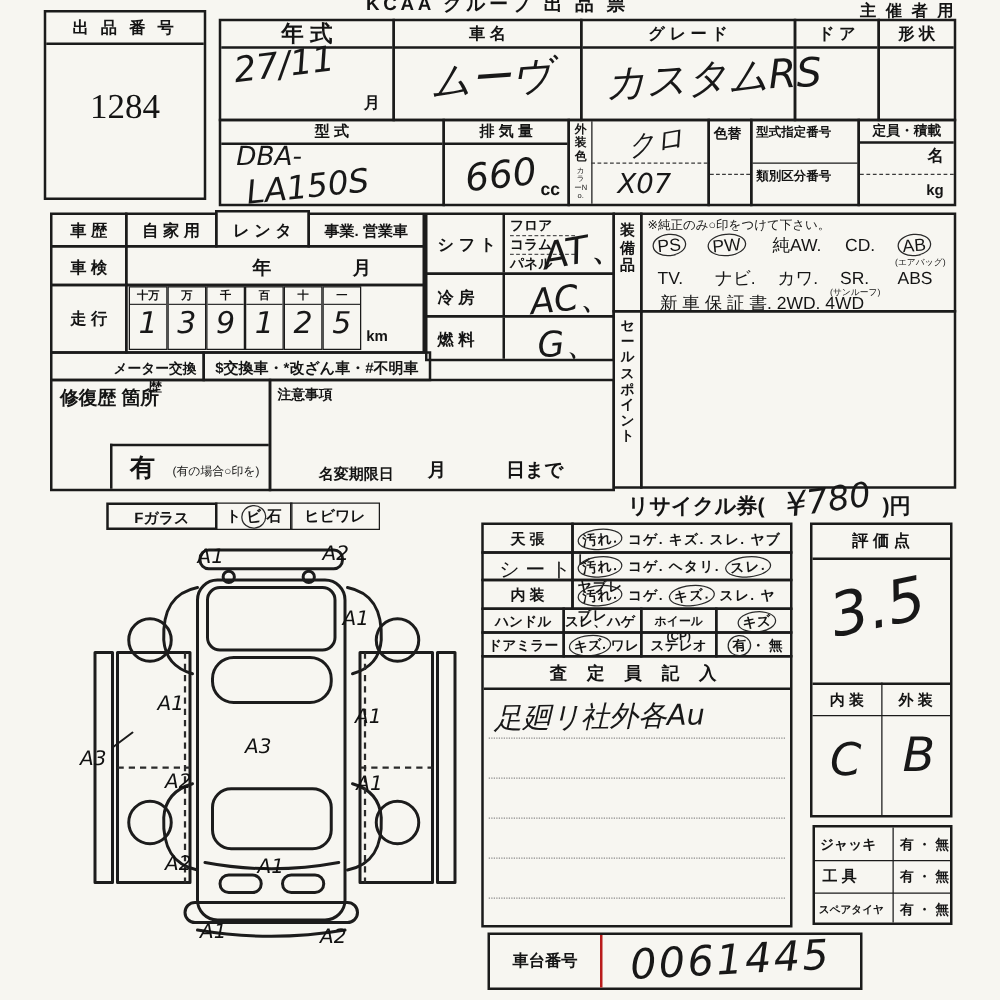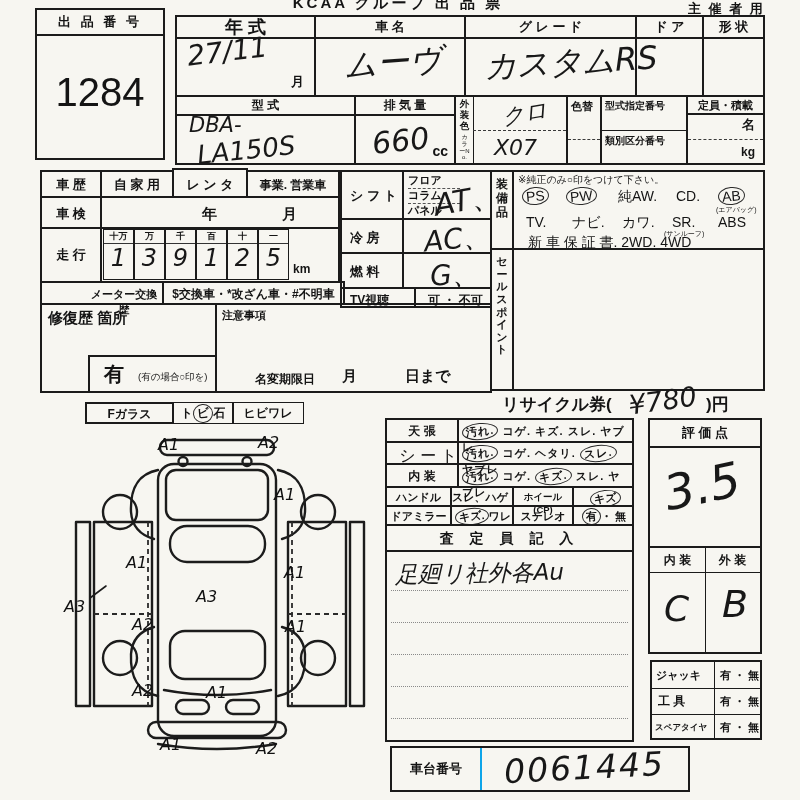--- a/index.html
+++ b/index.html
@@ -20,21 +20,21 @@
 </head>
 <body>
 
 <div class="sheet">
 
   <div class="t b" style="left:228px;top:-6px;width:340px;text-align:center;font-size:15px;letter-spacing:3px;">KCAA グループ 出 品 票</div>
   <div class="t b" style="left:688px;top:0px;font-size:13px;letter-spacing:2px;">主 催 者 用</div>
 
   <div class="box" style="left:35px;top:8px;width:130px;height:152px;border-width:2.5px;">
     <div class="hdr" style="height:24px;font-size:13px;letter-spacing:3px;line-height:24px;">出 品 番 号</div>
-    <div style="text-align:center;font-size:40px;margin-top:34px;font-family:Liberation Sans, sans-serif;">1284</div>
+    <div style="text-align:center;font-size:28px;margin-top:34px;font-family:Liberation Serif, serif;">1284</div>
   </div>
 
   <div class="box" style="left:175px;top:15px;width:141px;height:82px;">
     <div class="hdr" style="height:20px;font-size:18px;line-height:20px;">年    式</div>
     <div class="t hw" style="left:10px;top:18px;font-size:28px;transform:rotate(-7deg);">27/11</div>
     <div class="t b" style="right:10px;bottom:4px;font-size:13px;">月</div>
   </div>
   <div class="box" style="left:314px;top:15px;width:152px;height:82px;">
     <div class="hdr" style="height:20px;font-size:13px;line-height:20px;">車    名</div>
     <div class="t hw" style="left:28px;top:24px;font-size:32px;transform:rotate(-4deg);">ムーヴ</div>
@@ -167,25 +167,20 @@
   </div>
   <div class="box" style="left:340px;top:218px;width:152px;height:36px;">
     <div class="t b" style="left:8px;top:9px;font-size:13px;">冷    房</div>
     <div style="position:absolute;left:60px;top:0;bottom:0;border-left:2px solid #1b1b1b;"></div>
     <div class="t hw" style="left:82px;top:0px;font-size:28px;transform:rotate(-6deg);">AC、</div>
   </div>
   <div class="box" style="left:340px;top:252px;width:152px;height:37px;text-align:right;">
     <div class="t b" style="left:8px;top:9px;font-size:13px;">燃    料</div>
     <div style="position:absolute;left:60px;top:0;bottom:0;border-left:2px solid #1b1b1b;"></div>
     <div class="t hw" style="left:88px;top:2px;font-size:28px;transform:rotate(-4deg);">G、</div>
-  </div>
-  <div class="box" style="left:340px;top:287px;width:152px;height:21px;">
-    <div class="t b" style="left:8px;top:3px;font-size:12px;">TV視聴</div>
-    <div style="position:absolute;left:72px;top:0;bottom:0;border-left:2px solid #1b1b1b;"></div>
-    <div class="t b" style="left:86px;top:3px;font-size:12px;">可 ・ 不可</div>
   </div>
 
   <div class="box" style="left:490px;top:170px;width:24px;height:80px;">
     <div class="vt b" style="width:14px;font-size:12px;margin-top:6px;">装備品</div>
   </div>
   <div class="box" style="left:512px;top:170px;width:253px;height:80px;">
     <div class="t" style="left:4px;top:1px;font-size:10px;">※純正のみ○印をつけて下さい。</div>
     <span class="t circ" style="left:8px;top:15px;font-size:14px;">PS</span>
     <span class="t circ" style="left:52px;top:15px;font-size:14px;">PW</span>
     <span class="t" style="left:104px;top:16px;font-size:14px;">純AW.</span>
@@ -302,21 +297,21 @@
     <div style="position:absolute;left:0;right:0;top:52px;border-top:1.5px solid #1b1b1b;"></div>
     <div class="t b" style="left:4px;top:6px;font-size:11px;">ジャッキ</div>
     <div class="t b" style="left:68px;top:6px;font-size:11px;">有 ・ 無</div>
     <div class="t b" style="left:6px;top:31px;font-size:12px;">工    具</div>
     <div class="t b" style="left:68px;top:32px;font-size:11px;">有 ・ 無</div>
     <div class="t b" style="left:3px;top:60px;font-size:8.5px;">スペアタイヤ</div>
     <div class="t b" style="left:68px;top:58px;font-size:11px;">有 ・ 無</div>
   </div>
 
   <div class="box" style="left:390px;top:746px;width:300px;height:46px;border-width:2.5px;">
-    <div style="position:absolute;left:0;top:0;bottom:0;width:88px;border-right:2px solid #0ea5e9;">
+    <div style="position:absolute;left:0;top:0;bottom:0;width:88px;border-right:2px solid #b91c1c;">
       <div style="text-align:center;font-weight:bold;font-size:13px;margin-top:12px;">車台番号</div>
     </div>
     <div class="t hw" style="left:112px;top:0px;font-size:33px;letter-spacing:2px;transform:rotate(-3deg);">0061445</div>
   </div>
 
   <div class="box" style="left:85px;top:402px;width:89px;height:22px;">
     <div style="text-align:center;font-weight:bold;font-size:12px;margin-top:2px;">Fガラス</div>
   </div>
   <div class="box" style="left:172px;top:402px;width:62px;height:22px;border-width:1.5px;">
     <div style="text-align:center;font-weight:bold;font-size:12px;margin-top:1px;">

